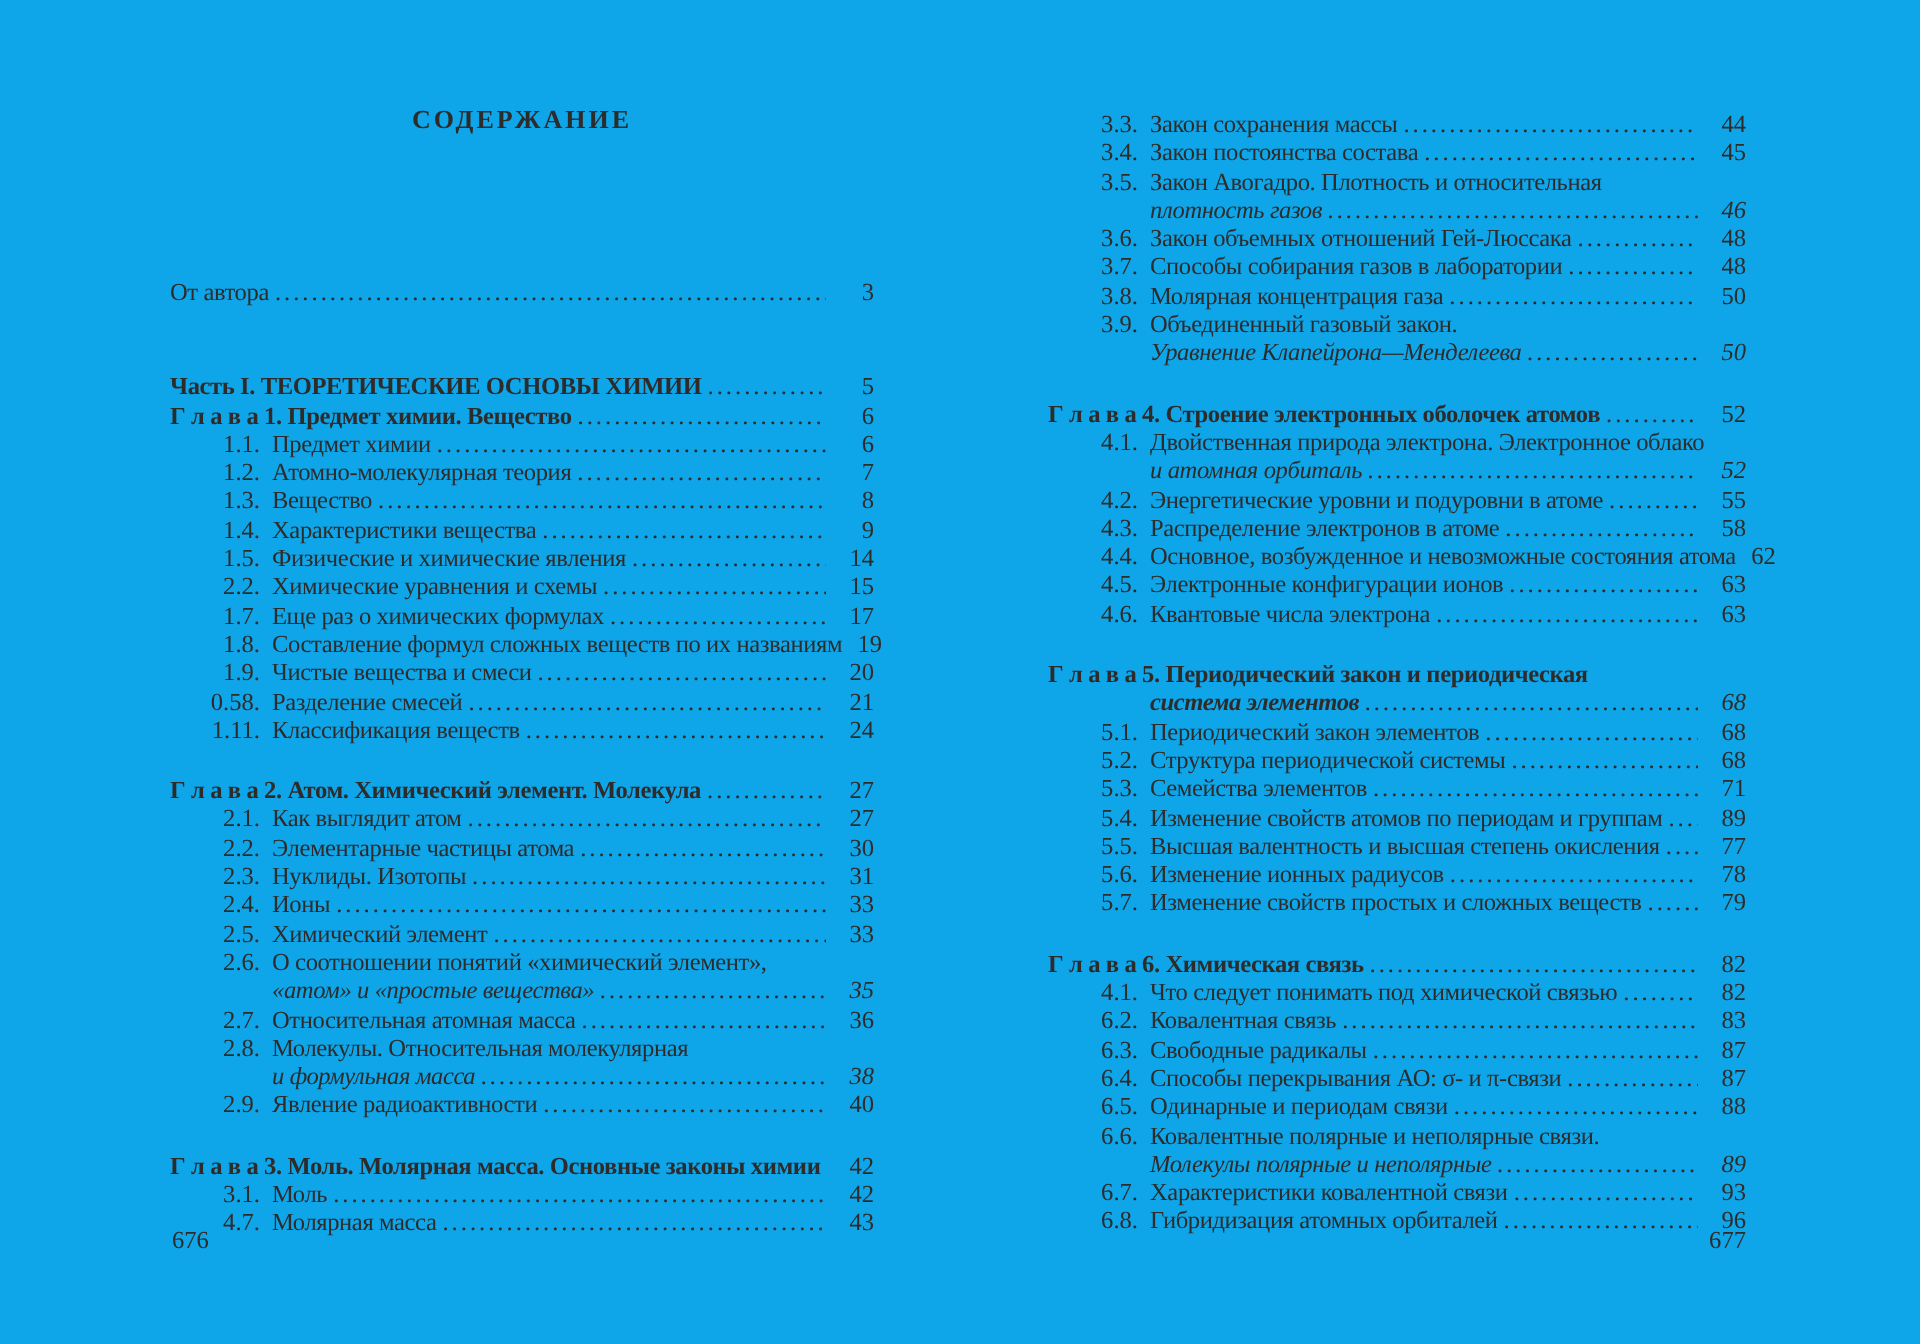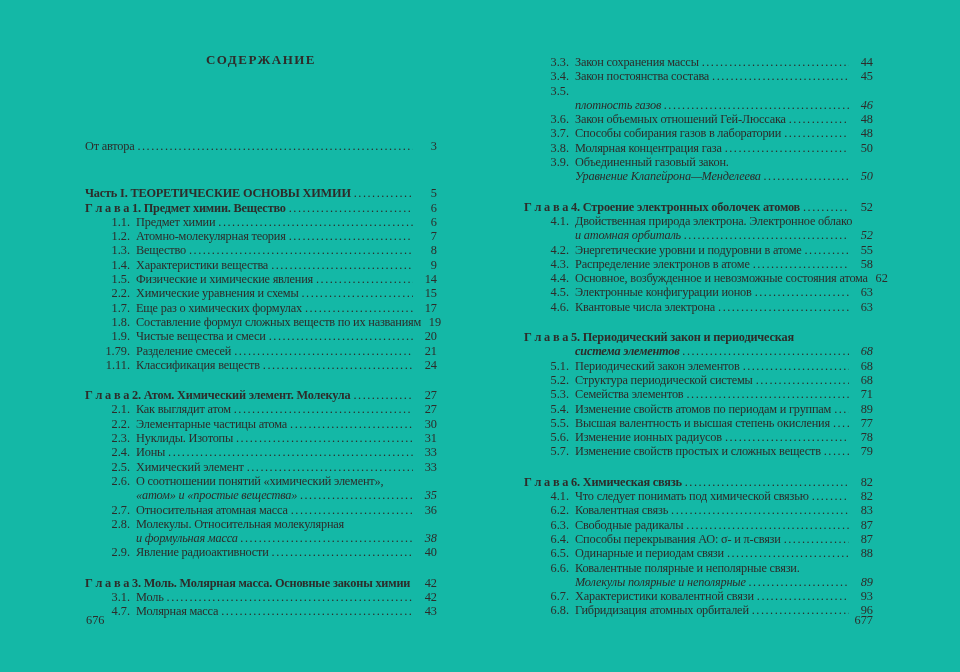--- a/index.html
+++ b/index.html
@@ -1,17 +1,17 @@
 <!DOCTYPE html>
 <html><head>
 <meta charset="utf-8">
 <style>
   html,body { margin:0; padding:0; background:#ffffff; }
   .spread {
-    position:relative; width:960px; height:672px; background:#14b8a6;
+    position:relative; width:960px; height:672px; background:#0ea5e9;
     font-family:"Liberation Serif", serif; color:#2e2c2a;
     font-size:12.3px; overflow:hidden;
   }
   .col { position:absolute; top:0; height:672px; }
   .col-left  { left:85px;  width:352px; }
   .col-right { left:524px; width:349px; }
 
   .toc-heading {
     margin:52px 0 0 0; text-align:center;
     font-size:13px; font-weight:700; letter-spacing:1.5px;
@@ -133,21 +133,21 @@
         <div class="entry">
           <div class="line">
             <span class="num">1.9.</span>
             <span class="txt">Чистые вещества и смеси</span>
             <span class="leader"></span>
             <span class="pg">20</span>
           </div>
         </div>
         <div class="entry">
           <div class="line">
-            <span class="num">1.79.</span>
+            <span class="num">0.58.</span>
             <span class="txt">Разделение смесей</span>
             <span class="leader"></span>
             <span class="pg">21</span>
           </div>
         </div>
         <div class="entry">
           <div class="line">
             <span class="num">1.11.</span>
             <span class="txt">Классификация веществ</span>
             <span class="leader"></span>
@@ -278,20 +278,21 @@
           <div class="line">
             <span class="num">3.4.</span>
             <span class="txt">Закон постоянства состава</span>
             <span class="leader"></span>
             <span class="pg">45</span>
           </div>
         </div>
         <div class="entry">
           <div class="line">
             <span class="num">3.5.</span>
+            <span class="txt">Закон Авогадро. Плотность и относительная</span>
           </div>
           <div class="line cont">
             <span class="txt">плотность газов</span>
             <span class="leader"></span>
             <span class="pg">46</span>
           </div>
         </div>
         <div class="entry">
           <div class="line">
             <span class="num">3.6.</span>

